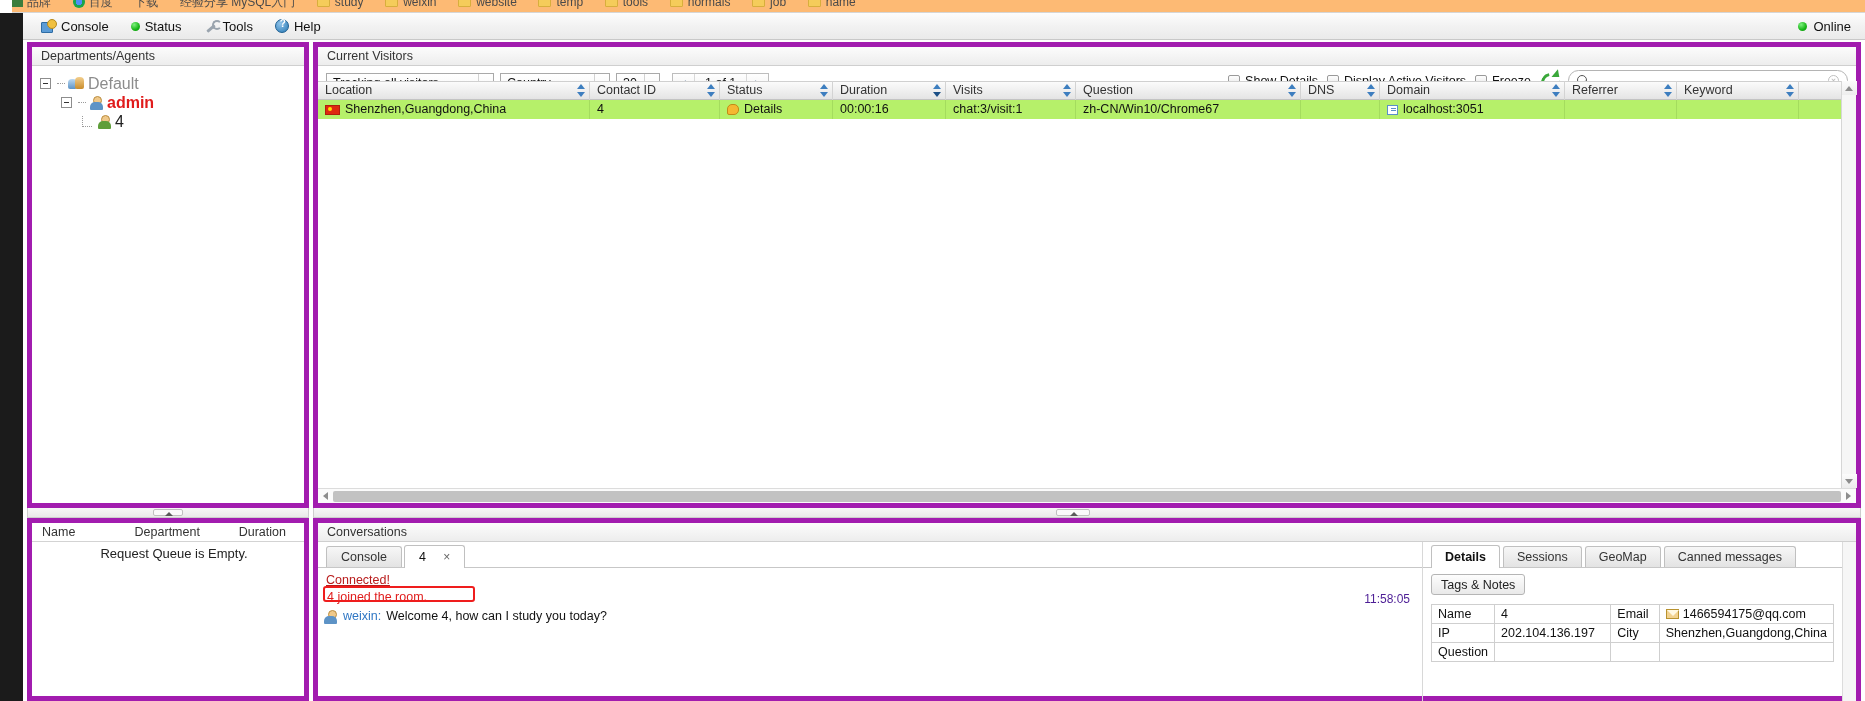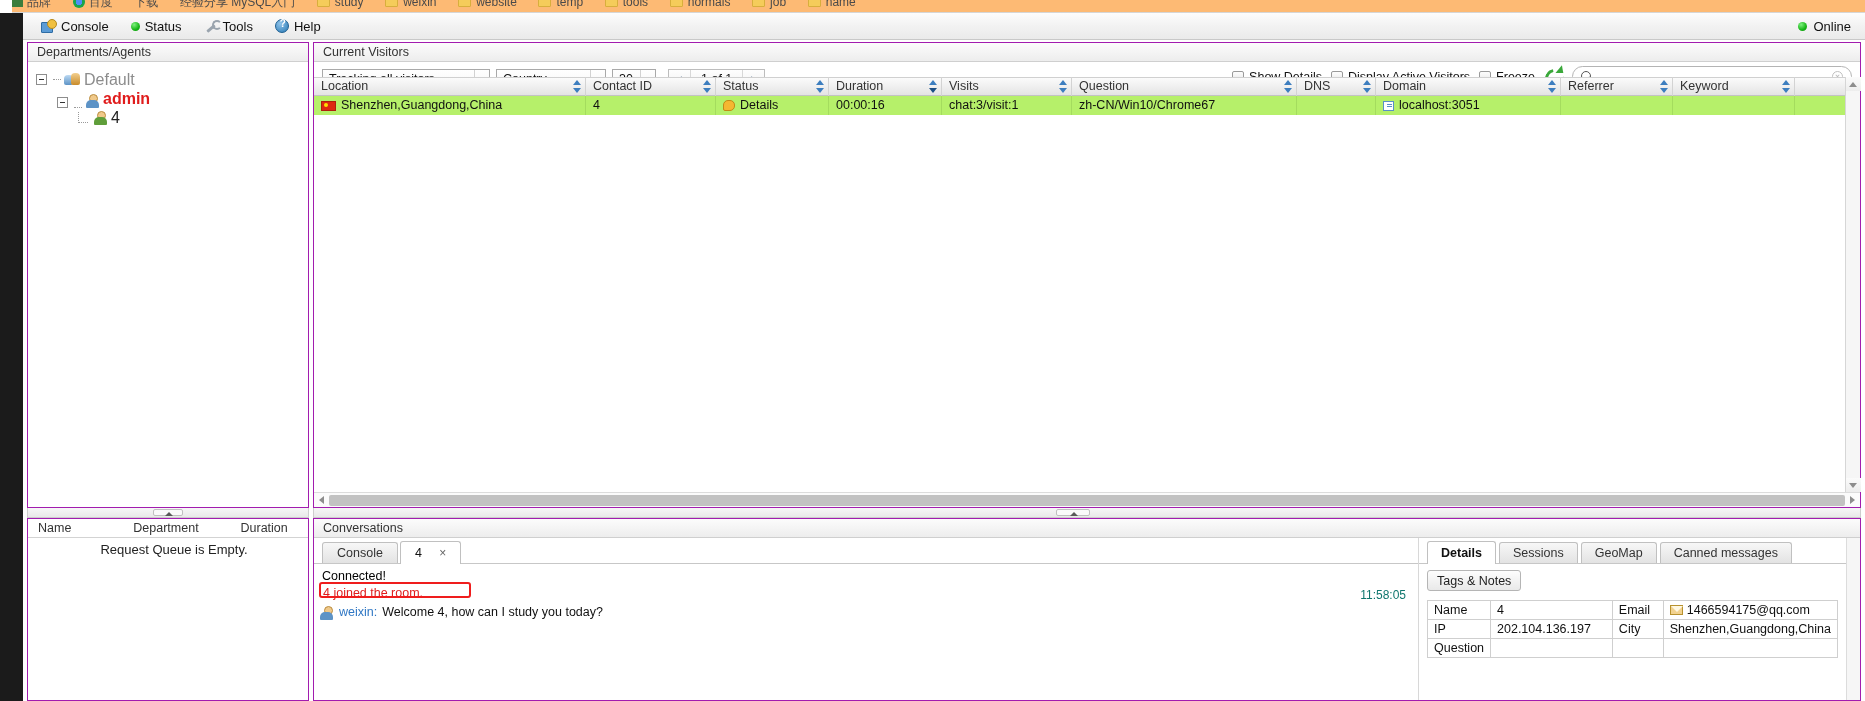--- a/index.html
+++ b/index.html
@@ -74,34 +74,34 @@
   .ico-console { width:15px;height:14px; }
   .ico-console:before{content:"";position:absolute;left:0;top:3px;width:10px;height:9px;background:#5b9bd5;border:1px solid #2e6ca4;border-radius:1px;}
   .ico-console:after{content:"";position:absolute;left:6px;top:0px;width:8px;height:8px;background:#f0c040;border:1px solid #b4891f;border-radius:50%;}
   .ico-wrench { width:14px;height:14px; }
   .ico-wrench:before{content:"";position:absolute;left:2px;top:8px;width:10px;height:3px;background:#9aa4ae;transform:rotate(-40deg);border-radius:1px;}
   .ico-wrench:after{content:"";position:absolute;left:8px;top:1px;width:6px;height:6px;border:2px solid #9aa4ae;border-radius:50%;border-right-color:transparent;}
   .ico-help { width:14px;height:14px;border-radius:50%;background:radial-gradient(circle at 35% 30%,#8fc3ea,#2a7ab5);border:1px solid #1c5e91;}
   .ico-help:after{content:"?";position:absolute;left:0;top:-2px;width:14px;text-align:center;color:#fff;font-size:10px;font-weight:bold;}
 
   
-  .panel { position: absolute; background: #fff; border: 1px solid #a21caf; }
+  .panel { position: absolute; background: #fff; border: 5px solid #a21caf; }
   .panel-head {
     height: 19px; line-height: 19px; padding-left: 9px;
     background: linear-gradient(to bottom, #fcfcfc, #ededed);
     border-bottom: 1px solid #cfcfcf;
     font-size: 12.5px; color: #333;
   }
 
   
   #dept-panel { left: 27px; top: 42px; width: 282px; height: 466px; }
   .tree { padding: 8px 0 0 8px; font-size: 16px; }
   .tree-row { display: flex; align-items: center; height: 19px; gap: 3px; white-space: nowrap;}
   .tree-row.lvl1 { padding-left: 0px; }
-  .tree-row.lvl2 { padding-left: 21px; align-items: flex-end; }
+  .tree-row.lvl2 { padding-left: 21px; }
   .tree-row.lvl3 { padding-left: 42px; }
   .expander {
     width: 11px; height: 11px; border: 1px solid #8d8d8d; background: #fff;
     position: relative; flex: 0 0 auto; margin-right: 3px;
   }
   .expander:before { content:""; position:absolute; left:2px; top:4px; width:5px; height:1px; background:#333; }
   .dots { width: 8px; height: 1px; border-top: 1px dotted #9a9a9a; flex:0 0 auto; }
   .dots-v { width: 10px; height: 11px; border-left: 1px dotted #9a9a9a; border-bottom: 1px dotted #9a9a9a; flex:0 0 auto; margin-right:2px;}
   .ico-group{width:17px;height:14px;position:relative;flex:0 0 auto;}
   .ico-group:before{content:"";position:absolute;left:0;top:2px;width:9px;height:10px;border-radius:4px 4px 2px 2px;background:linear-gradient(#bcd9f2,#5d93c6);}
@@ -270,33 +270,33 @@
   .chat-tabs { display:flex; align-items:flex-end; height:26px; padding-left:8px; gap:0px;
                border-bottom:1px solid #c7c7c7; background:#fff; }
   .ctab {
     height:21px; line-height:21px; padding:0 14px; font-size:12.5px; color:#333;
     border:1px solid #c0c0c0; border-bottom:none; border-radius:3px 3px 0 0;
     background: linear-gradient(to bottom,#f7f7f7,#e3e3e3); margin-right:2px;
   }
   .ctab.active { background:#fff; color:#111; height:23px; line-height:23px; position:relative; top:1px;}
   .ctab .x { margin-left:14px; color:#666; font-size:12px; }
   .chat-log { padding: 4px 0 0 6px; font-size:12.5px; position:relative; }
-  .line-conn { color:#000000; line-height:17px; padding-left:2px; }
+  .line-conn { color:#b91c1c; line-height:17px; padding-left:2px;text-decoration:underline; }
   .line-join { color:#e01c1c; line-height:16px; display:inline-block; padding:0 3px; }
   .annot-box {
     position:absolute; left:5px; top:18px; width:152px; height:16px;
     border:2px solid #ef1d1d; border-radius:3px; pointer-events:none;
   }
   .line-msg { display:flex; align-items:center; gap:5px; line-height:19px; margin-top:2px;}
   .ico-admin{width:14px;height:14px;position:relative;flex:0 0 auto;}
   .ico-admin:before{content:"";position:absolute;left:4px;top:0;width:7px;height:7px;border-radius:50%;background:#f0c98a;border:1px solid #b98c3f;}
   .ico-admin:after{content:"";position:absolute;left:0px;top:6px;width:13px;height:8px;border-radius:5px 5px 1px 1px;background:#5d93c6;}
   .msg-author { color:#2f77c4; }
   .msg-text { color:#111; }
-  .msg-time { position:absolute; right:12px; top:24px; font-size:12px; color:#0f766e;margin-left:34px;}
+  .msg-time { position:absolute; right:12px; top:24px; font-size:12px; color:#4c1d95;margin-left:34px;}
 
   
   .detail-pane { position:relative; flex:1; }
   .d-tabs { display:flex; align-items:flex-end; height:26px; padding-left:8px; border-bottom:1px solid #c7c7c7;}
   .dtab {
     height:21px; line-height:21px; padding:0 13px; font-size:12.5px; color:#333;
     border:1px solid #c0c0c0; border-bottom:none; border-radius:3px 3px 0 0;
     background: linear-gradient(to bottom,#f7f7f7,#e3e3e3); margin-right:3px;
   }
   .dtab.active { background:#fff; color:#111; font-weight:600; height:23px; line-height:23px; position:relative; top:1px;}

